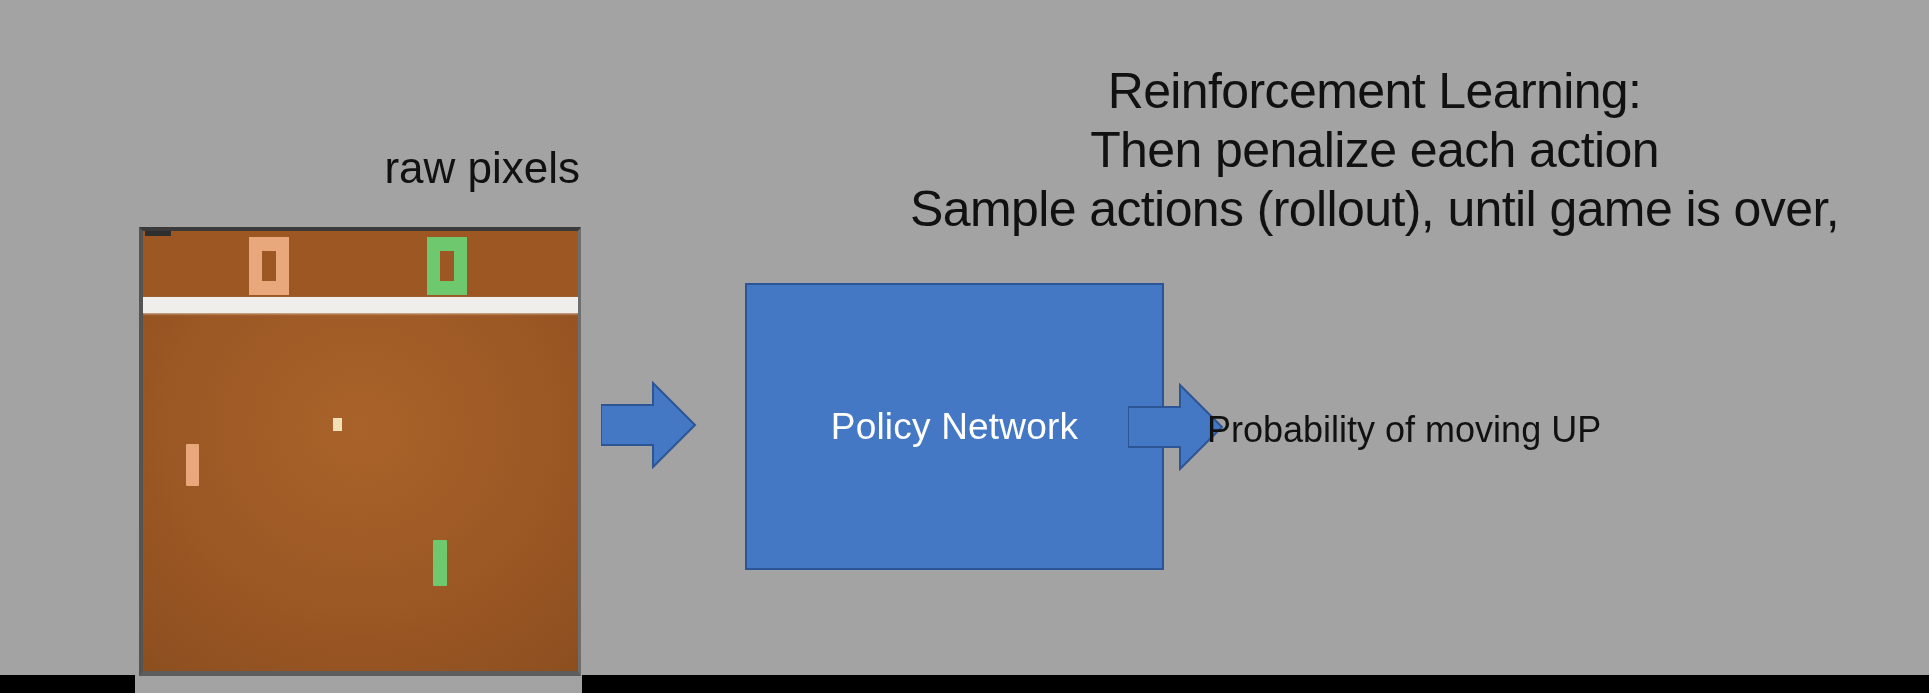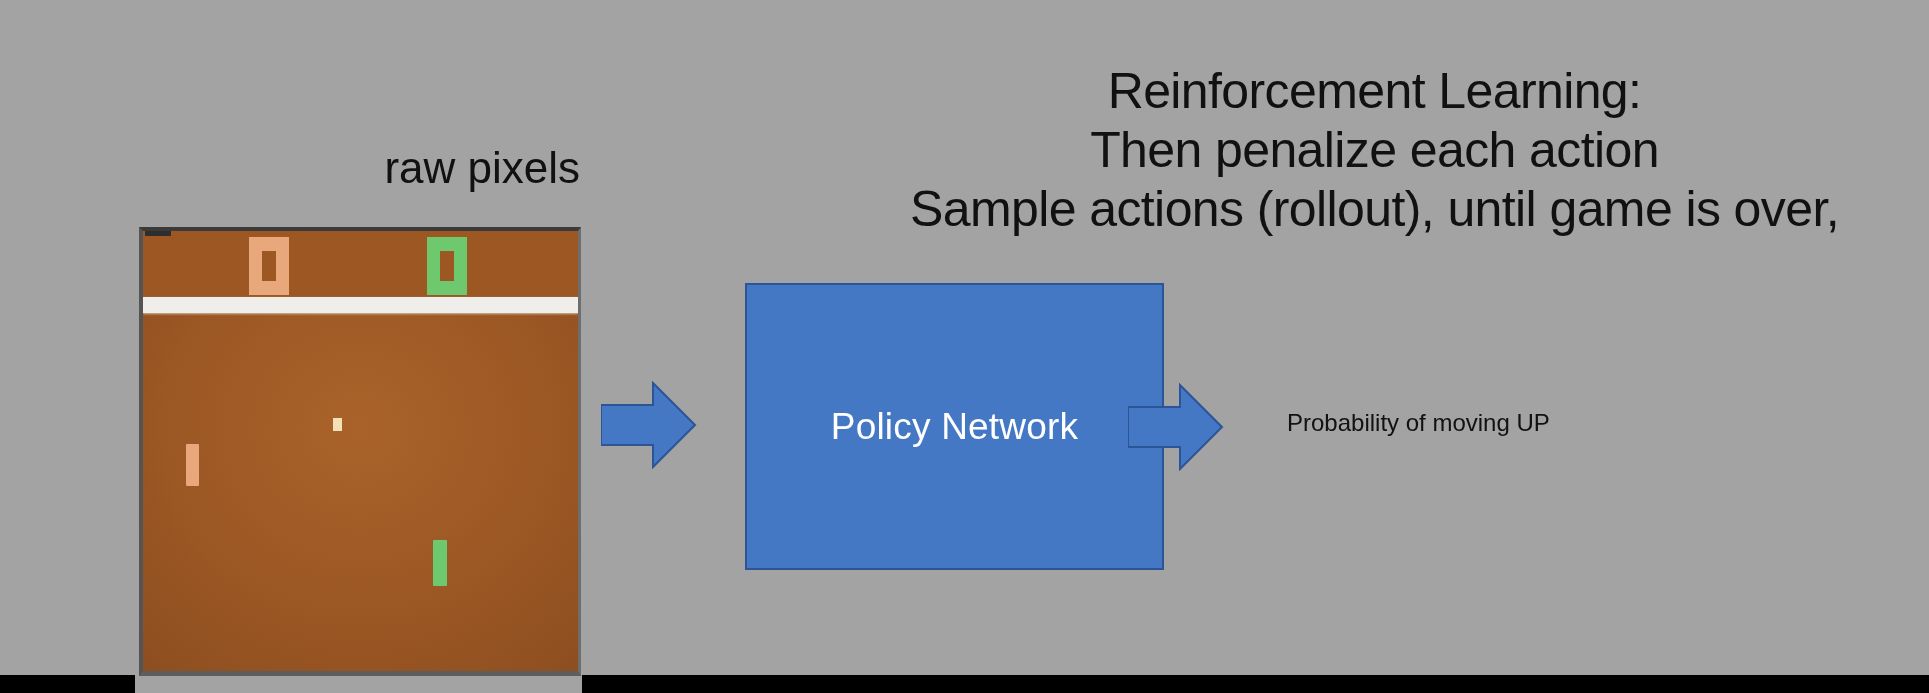--- a/index.html
+++ b/index.html
@@ -178,24 +178,24 @@
   .policy-box-label {
     color: #ffffff;
     font-family: "Liberation Sans", sans-serif;
     font-size: 37px;
     letter-spacing: 0.2px;
   }
 
   
   .output-label {
     position: absolute;
-    left: 1287px;
+    left: 1207px;
     top: 409px;
     font-family: "Liberation Sans", sans-serif;
-    font-size: 24px;
+    font-size: 36px;
     color: #111111;
     white-space: nowrap;
   }
 
   
   .bottom-bar {
     position: absolute;
     bottom: 0;
     height: 18px;
     background: #000000;

